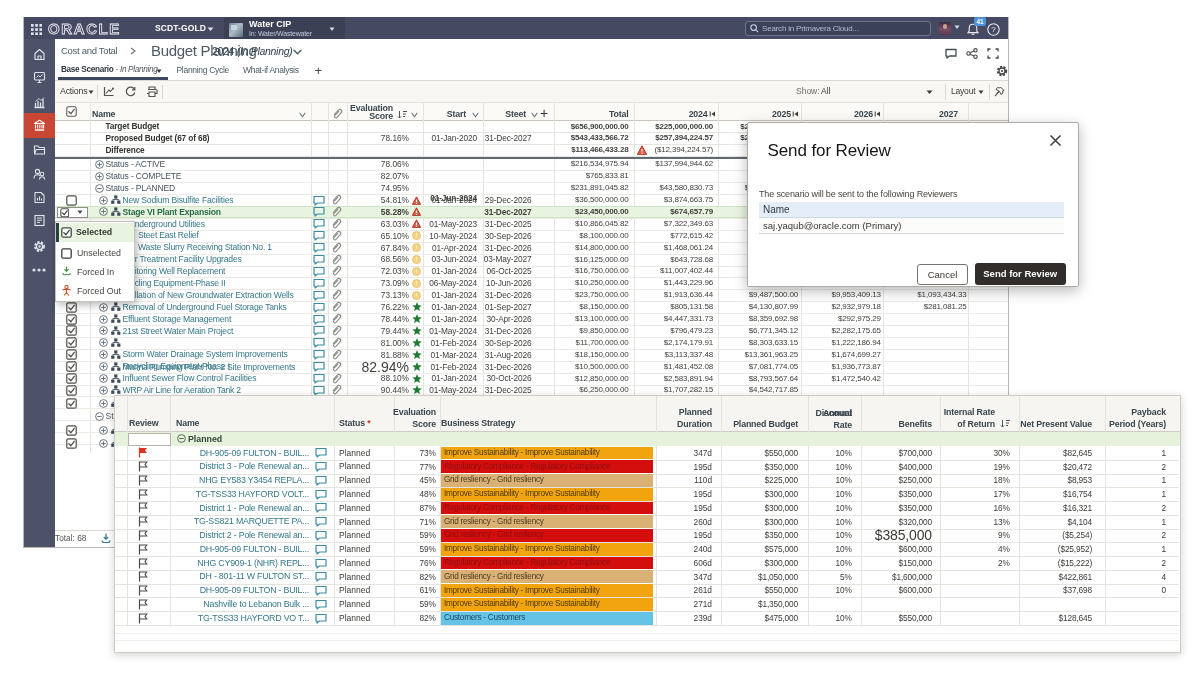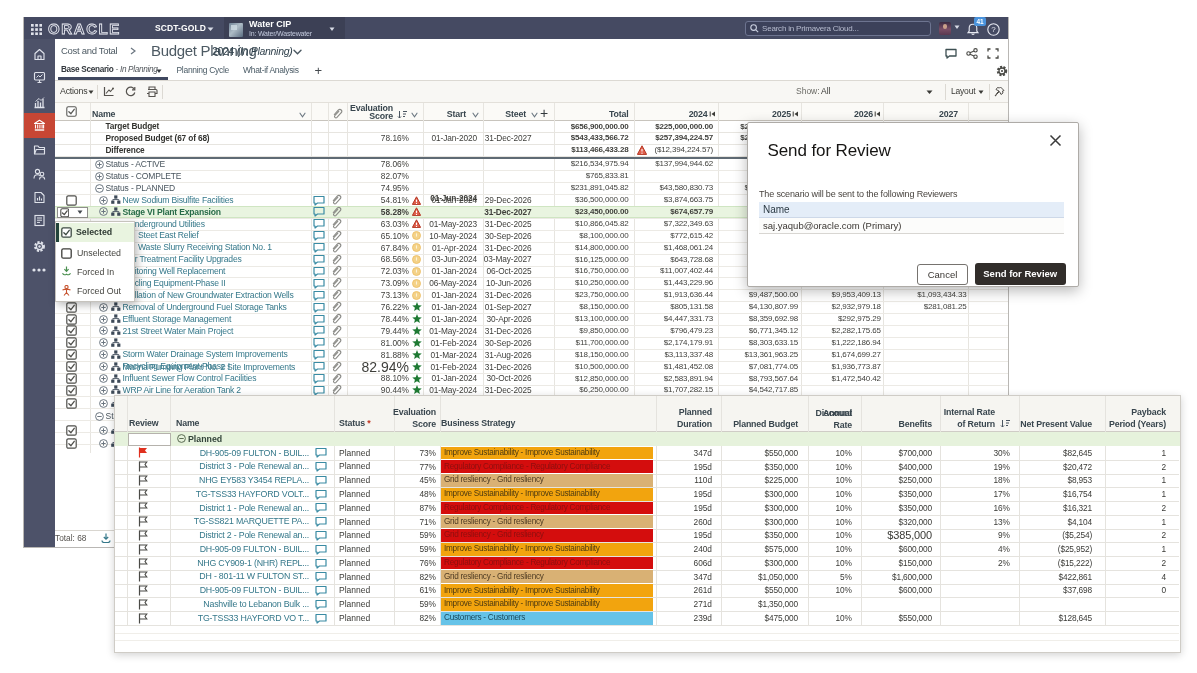--- a/index.html
+++ b/index.html
@@ -998,21 +998,21 @@
 <svg style="position:absolute;left:315px;top:530.005px;" width="12" height="11" viewBox="0 0 12 11">
       <path d="M1 1.5 H11 V8 H4.5 L2 10 V8 H1 Z" fill="none" stroke="#3a8ba3" stroke-width="1.2" stroke-linejoin="round"></path>
     </svg>
 <div style="left:339px;top:529.3px;height:12.5px;line-height:12.5px;font-size:8.5px;color:#3a3a36;">Planned</div>
 <div style="right:761px;top:529.4px;height:12.3px;line-height:12.3px;font-size:8.3px;color:#3a3a36;text-align:right;">59%</div>
 <div style="left:441px;top:529.12px;width:212px;height:12.77px;background:#d40d0d;"></div>
 <div style="left:444px;top:529.4px;height:12.2px;line-height:12.2px;font-size:8.2px;color:#8c0f0f;letter-spacing:-0.25px;">Grid resliency - Grid resliency</div>
 <div style="right:485px;top:529.4px;height:12.3px;line-height:12.3px;font-size:8.3px;color:#3a3a36;text-align:right;">195d</div>
 <div style="right:399px;top:529.4px;height:12.3px;line-height:12.3px;font-size:8.3px;color:#3a3a36;text-align:right;letter-spacing:-0.15px;">$350,000</div>
 <div style="right:345px;top:529.4px;height:12.3px;line-height:12.3px;font-size:8.3px;color:#3a3a36;text-align:right;">10%</div>
-<div style="right:265px;top:529.4px;height:12.3px;line-height:12.3px;font-size:11px;color:#3a3a36;text-align:center;letter-spacing:-0.15px;">$385,000</div>
+<div style="right:265px;top:529.4px;height:12.3px;line-height:12.3px;font-size:14px;color:#3a3a36;text-align:center;letter-spacing:-0.15px;">$385,000</div>
 <div style="right:187px;top:529.4px;height:12.3px;line-height:12.3px;font-size:8.3px;color:#3a3a36;text-align:right;">9%</div>
 <div style="right:105px;top:529.4px;height:12.3px;line-height:12.3px;font-size:8.3px;color:#3a3a36;text-align:right;letter-spacing:-0.15px;">($5,254)</div>
 <div style="right:31px;top:529.4px;height:12.3px;line-height:12.3px;font-size:8.3px;color:#3a3a36;text-align:right;">2</div>
 <div style="left:115px;top:556.16px;width:1064px;height:1px;background:#e5e3de;"></div>
 <svg style="position:absolute;left:138px;top:543.775px;" width="10" height="11" viewBox="0 0 10 11">
       <path d="M1.5 1 H8.8 L7 3.5 L8.8 6 H1.5" fill="none" stroke="#4a4a46" stroke-width="1.1"></path>
       <line x1="1.5" y1="0.5" x2="1.5" y2="10.5" stroke="#4a4a46" stroke-width="1.2"></line>
     </svg>
 <div style="right:888px;top:542.9px;height:12.8px;line-height:12.8px;font-size:8.8px;color:#35788a;text-align:right;letter-spacing:-0.2px;">DH-905-09 FULTON - BUIL...</div>
 <svg style="position:absolute;left:315px;top:543.775px;" width="12" height="11" viewBox="0 0 12 11">

